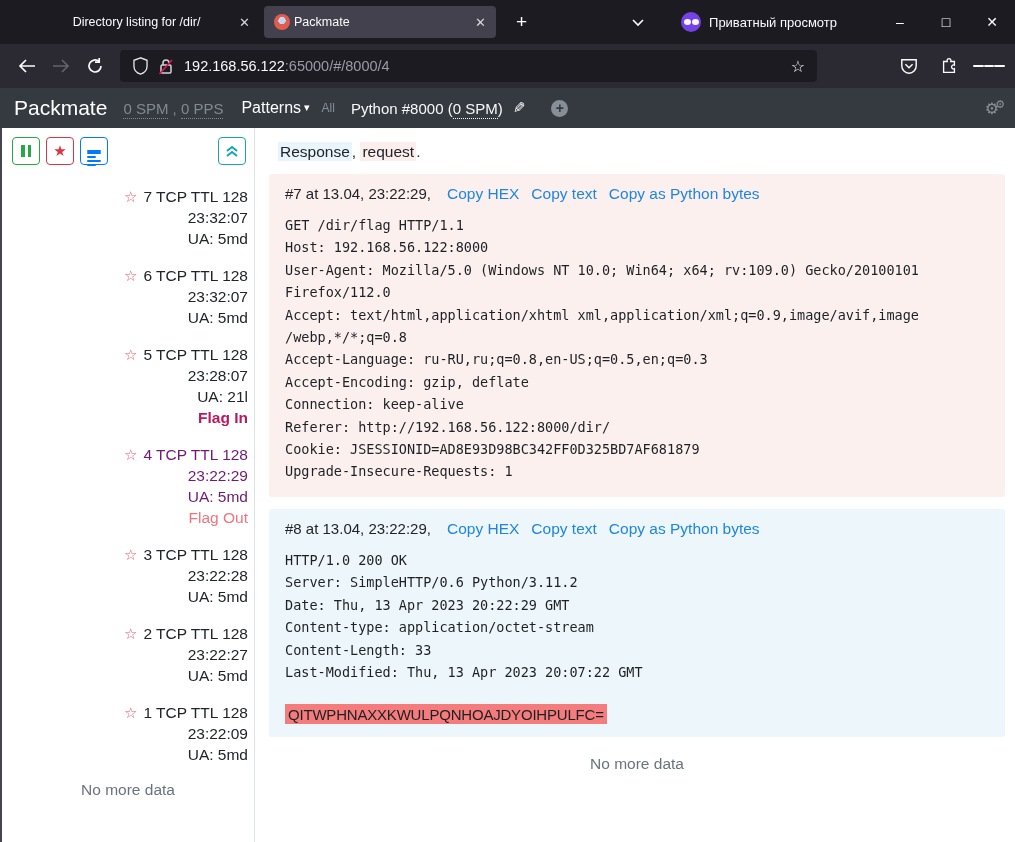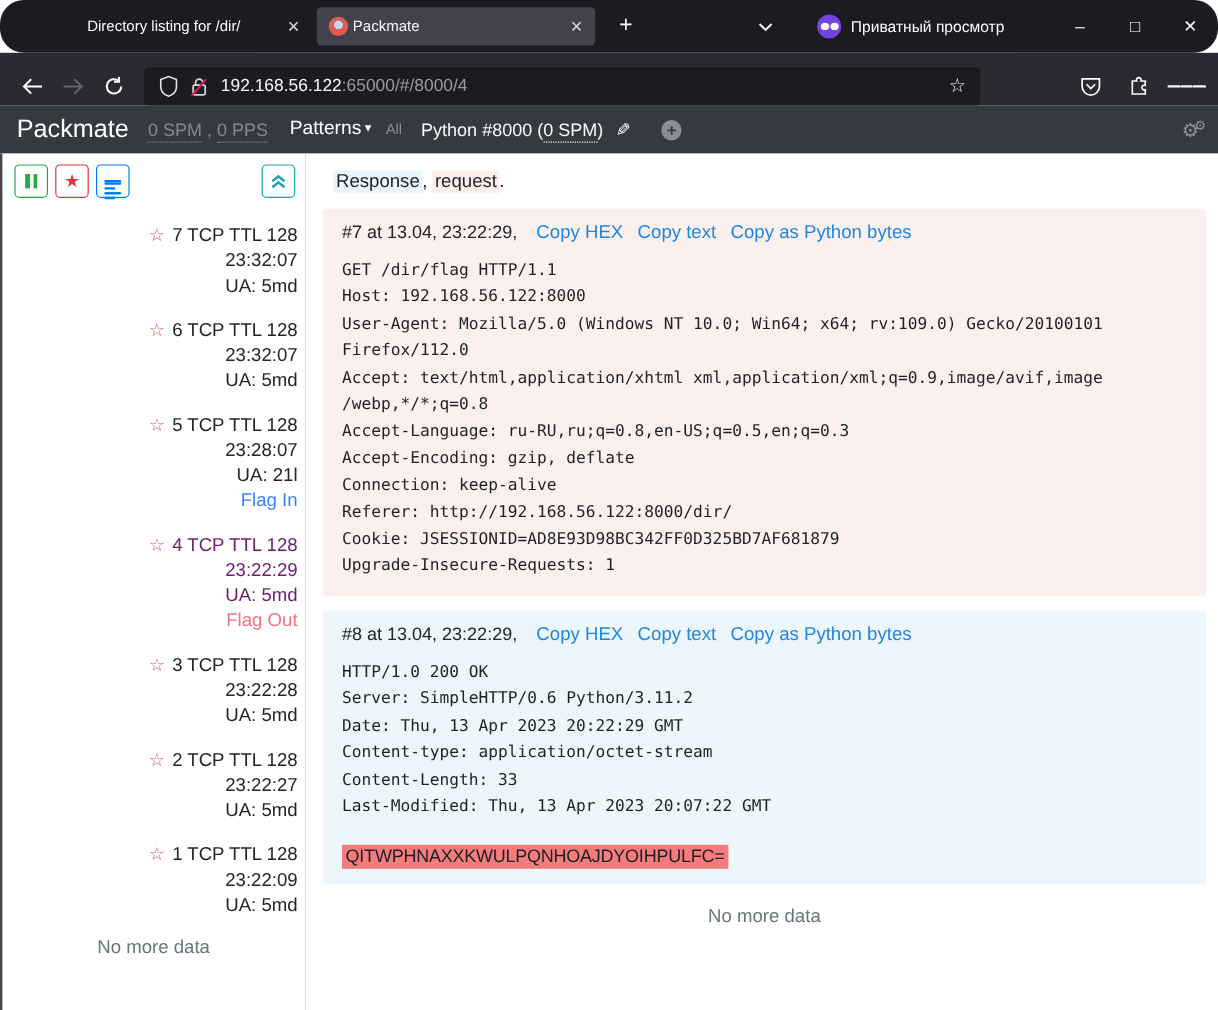--- a/index.html
+++ b/index.html
@@ -1,40 +1,40 @@
 <!DOCTYPE html>
 <html><head>
 <meta charset="utf-8">
 <style>
   * { margin:0; padding:0; box-sizing:border-box; }
   html,body { background:#101014; }
   body { font-family:"Liberation Sans", sans-serif; }
   .window { width:1015px; height:842px; display:flex; flex-direction:column; overflow:hidden; background:#fff; }
 
   
-  .tabbar { height:44px; background:#1c1b22; display:flex; align-items:center; padding-left:28px; flex:none;border-radius:20px; }
+  .tabbar { height:44px; background:#1c1b22; display:flex; align-items:center; padding-left:28px; flex:none; }
   .tab { height:32px; width:232px; display:flex; align-items:center; padding:0 10px; border-radius:4px; color:#fbfbfe; font-size:12.5px; margin-right:4px; }
   .tab.active { background:#42414d; }
   .tab .tab-title { white-space:nowrap; overflow:hidden; text-overflow:ellipsis; flex:1; text-align:left; padding-left:4px; }
   .tab.first .tab-title { text-align:center; }
   .tab-close { color:#d7d7db; font-size:13px; margin-left:8px; cursor:default; }
   .favicon { width:16px; height:16px; border-radius:50%; background:radial-gradient(circle at 50% 42%, #bcd9f1 0 29%, #e25b4d 31% 100%); flex:none; }
   .newtab-btn { color:#fbfbfe; font-size:19px; font-weight:300; margin-left:10px; padding:0 6px; }
   .tabbar-right { margin-left:auto; display:flex; align-items:center; }
   .tab-list-btn { margin-right:36px; display:flex; }
   .private-badge { display:flex; align-items:center; gap:8px; margin-right:40px; }
   .mask-icon { width:20px; height:20px; border-radius:50%; background:#7542e5; position:relative; flex:none; }
   .mask-icon::before, .mask-icon::after { content:""; position:absolute; top:7px; width:7px; height:6px; background:#f9f9fb; border-radius:50%; }
   .mask-icon::before { left:2.5px; } .mask-icon::after { right:2.5px; }
   .private-label { color:#fbfbfe; font-size:13px; }
   .win-controls { display:flex; align-items:center; }
   .win-btn { width:46px; text-align:center; color:#fbfbfe; font-size:14px; }
 
   
-  .toolbar { height:44px; background:#2b2a33; display:flex; align-items:flex-end; padding:0 10px; flex:none; }
+  .toolbar { height:44px; background:#2b2a33; display:flex; align-items:center; padding:0 10px; flex:none; }
   .nav-btn { width:34px; height:32px; display:flex; align-items:center; justify-content:center; }
   .urlbar { flex:1; height:32px; background:#1c1b22; border-radius:4px; display:flex; align-items:center; padding:0 12px; margin:0 76px 0 8px; }
   .url-text { font-size:14.5px; margin-left:10px; white-space:nowrap; }
   .url-host { color:#f9f9fb; }
   .url-rest { color:#9b9ba5; }
   .url-star { margin-left:auto; color:#fbfbfe; font-size:16px; }
   .tb-icons { display:flex; align-items:center; gap:8px; }
   .tb-icon { width:32px; height:32px; display:flex; align-items:center; justify-content:center; }
   .hamburger span { display:block; width:16px; height:1.8px; background:#fbfbfe; margin:2.6px 0; border-radius:1px; }
 
@@ -62,21 +62,21 @@
   .pause-bars span { display:inline-block; width:3.5px; height:12px; background:#28a745; margin:0 1.5px; }
   .ctl-star { border:1px solid #dc3545; color:#dc3545; font-size:15px; }
   .ctl-list { border:1px solid #007bff; }
   .list-bars span { display:block; height:2px; background:#007bff; margin:2px 0; border-radius:1px; }
   .list-bars .w1 { width:14px; } .list-bars .w2 { width:9px; }
   .ctl-top { border:1px solid #17a2b8; margin-left:auto; margin-right:0; }
 
   .packet-list { padding:21px 6px 0 18px; font-size:15.5px; line-height:21px; color:#212529;text-align:right; }
   .packet { margin-bottom:16px; }
   .p-star { color:#e25b6c; font-size:15px; margin-right:6px; }
-  .p-flag.in { color:#3b82f6; }
+  .p-flag.in { color:#be185d;font-weight:bold; }
   .p-flag.out { color:#ee7580; }
   .packet.selected .p-title span.t, .packet.selected .p-line { color:#701a75; }
   .side-nomore { text-align:center; color:#6a737b; font-size:15.5px; margin-top:15px; }
 
   .main { flex:1; padding:14px 10px 0 14px; overflow:hidden; }
   .legend { font-size:15.5px; color:#212529; margin:1px 0 13px 9px; }
   .legend .chip { padding:1px 2px; }
   .legend .chip.resp { background:#e9f4fb; }
   .legend .chip.req { background:#fdeeee; }
 

